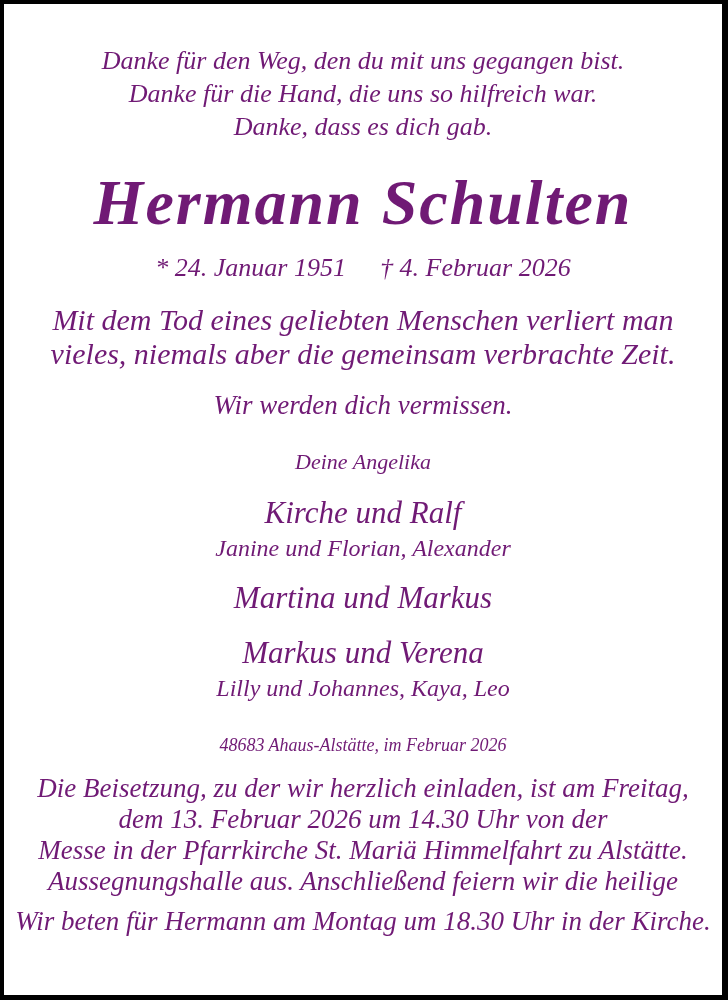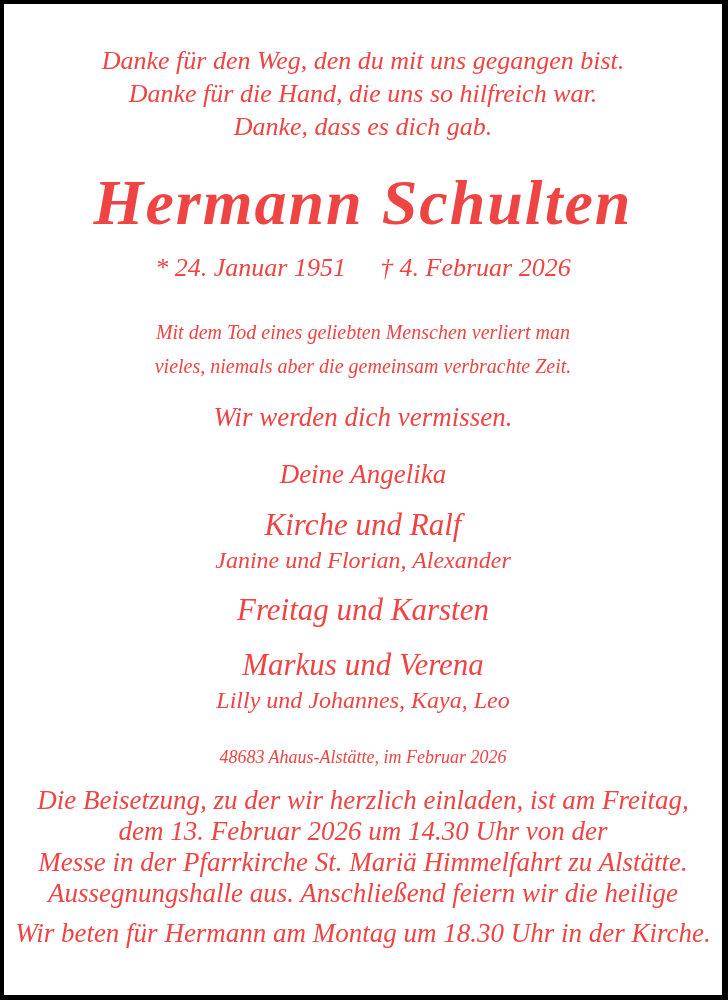--- a/index.html
+++ b/index.html
@@ -13,21 +13,21 @@
     position: relative;
     overflow: hidden;
   }
   .paper {
     position: absolute;
     top: 4px;
     left: 4px;
     right: 6px;
     bottom: 5px;
     background: #ffffff;
-    color: #ef4444;
+    color: #701a75;
     font-family: "Liberation Serif", "DejaVu Serif", serif;
     font-style: italic;
     text-align: center;
     overflow: hidden;
   }
   .line { white-space: nowrap; }
 
   .quote {
     margin-top: 40px;
     font-size: 26px;
@@ -40,32 +40,32 @@
     font-weight: bold;
     letter-spacing: 2px;
   }
   .dates {
     margin-top: 17px;
     font-size: 26px;
     line-height: 30px;
   }
   .dates .death { margin-left: 34px; }
   .condolence {
-    margin-top: 32px;
-    font-size: 20px;
+    margin-top: 20px;
+    font-size: 30px;
     line-height: 34px;
   }
   .missing {
     margin-top: 20px;
     font-size: 27px;
     line-height: 28px;
   }
   .widow {
     margin-top: 24px;
-    font-size: 27px;
+    font-size: 22px;
     line-height: 38px;
   }
   .family-main {
     margin-top: 17px;
     font-size: 31px;
     line-height: 38px;
   }
   .family-main.first { margin-top: 13px; }
   .family-sub {
     margin-top: 2px;
@@ -110,21 +110,21 @@
     <div class="line">vieles, niemals aber die gemeinsam verbrachte Zeit.</div>
   </div>
 
   <div class="missing line">Wir werden dich vermissen.</div>
 
   <div class="widow line">Deine Angelika</div>
 
   <div class="family-main first line">Kirche und Ralf</div>
   <div class="family-sub line">Janine und Florian, Alexander</div>
 
-  <div class="family-main line">Freitag und Karsten</div>
+  <div class="family-main line">Martina und Markus</div>
 
   <div class="family-main line">Markus und Verena</div>
   <div class="family-sub line">Lilly und Johannes, Kaya, Leo</div>
 
   <div class="place-date line">48683 Ahaus-Alstätte, im Februar 2026</div>
 
   <div class="funeral">
     <div class="line">Die Beisetzung, zu der wir herzlich einladen, ist am Freitag,</div>
     <div class="line">dem 13. Februar 2026 um 14.30 Uhr von der</div>
     <div class="line">Messe in der Pfarrkirche St. Mariä Himmelfahrt zu Alstätte.</div>

